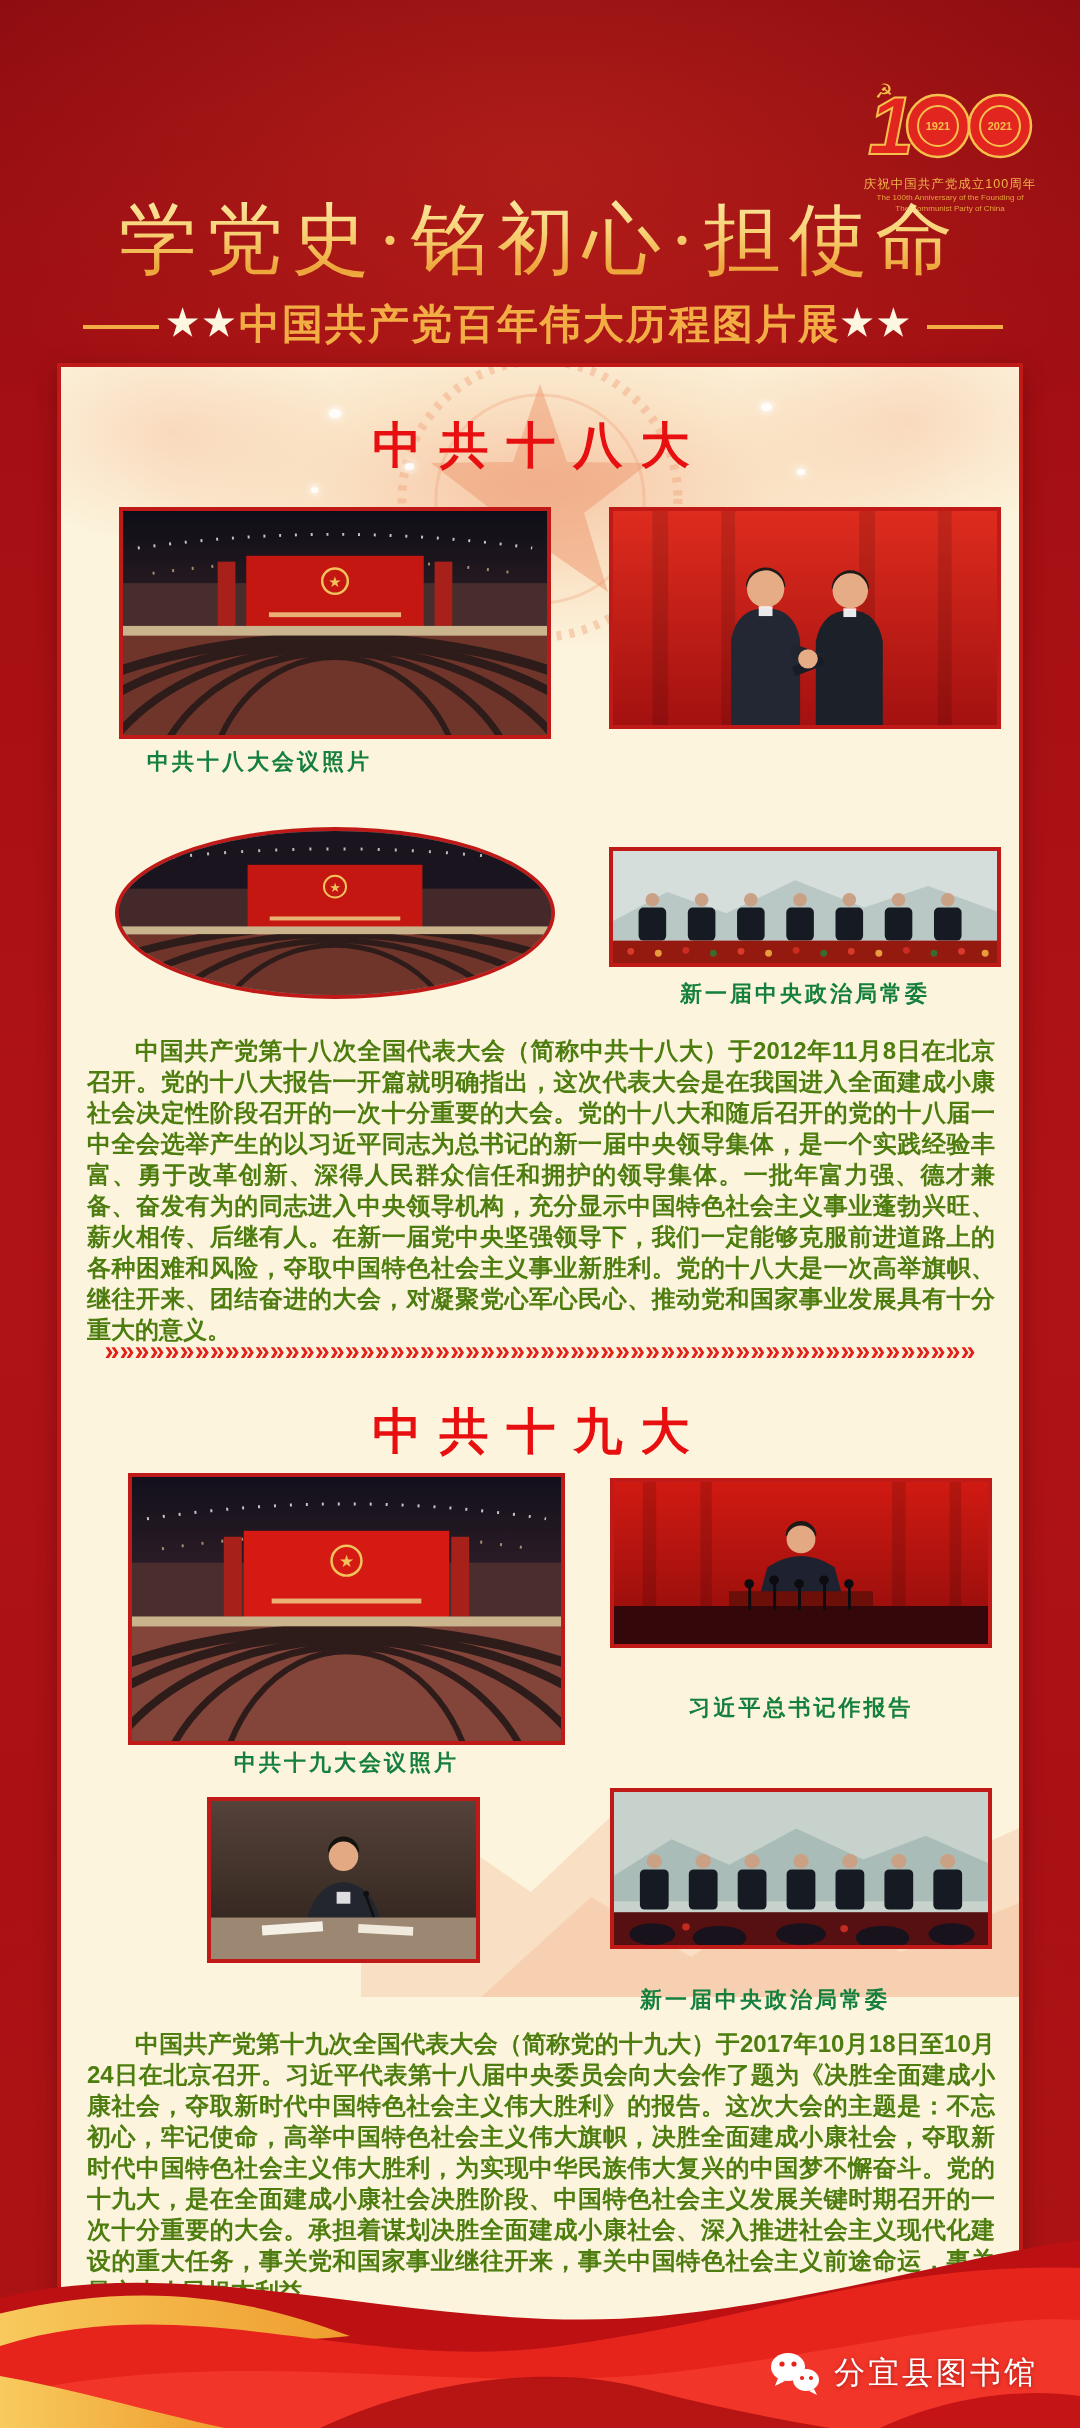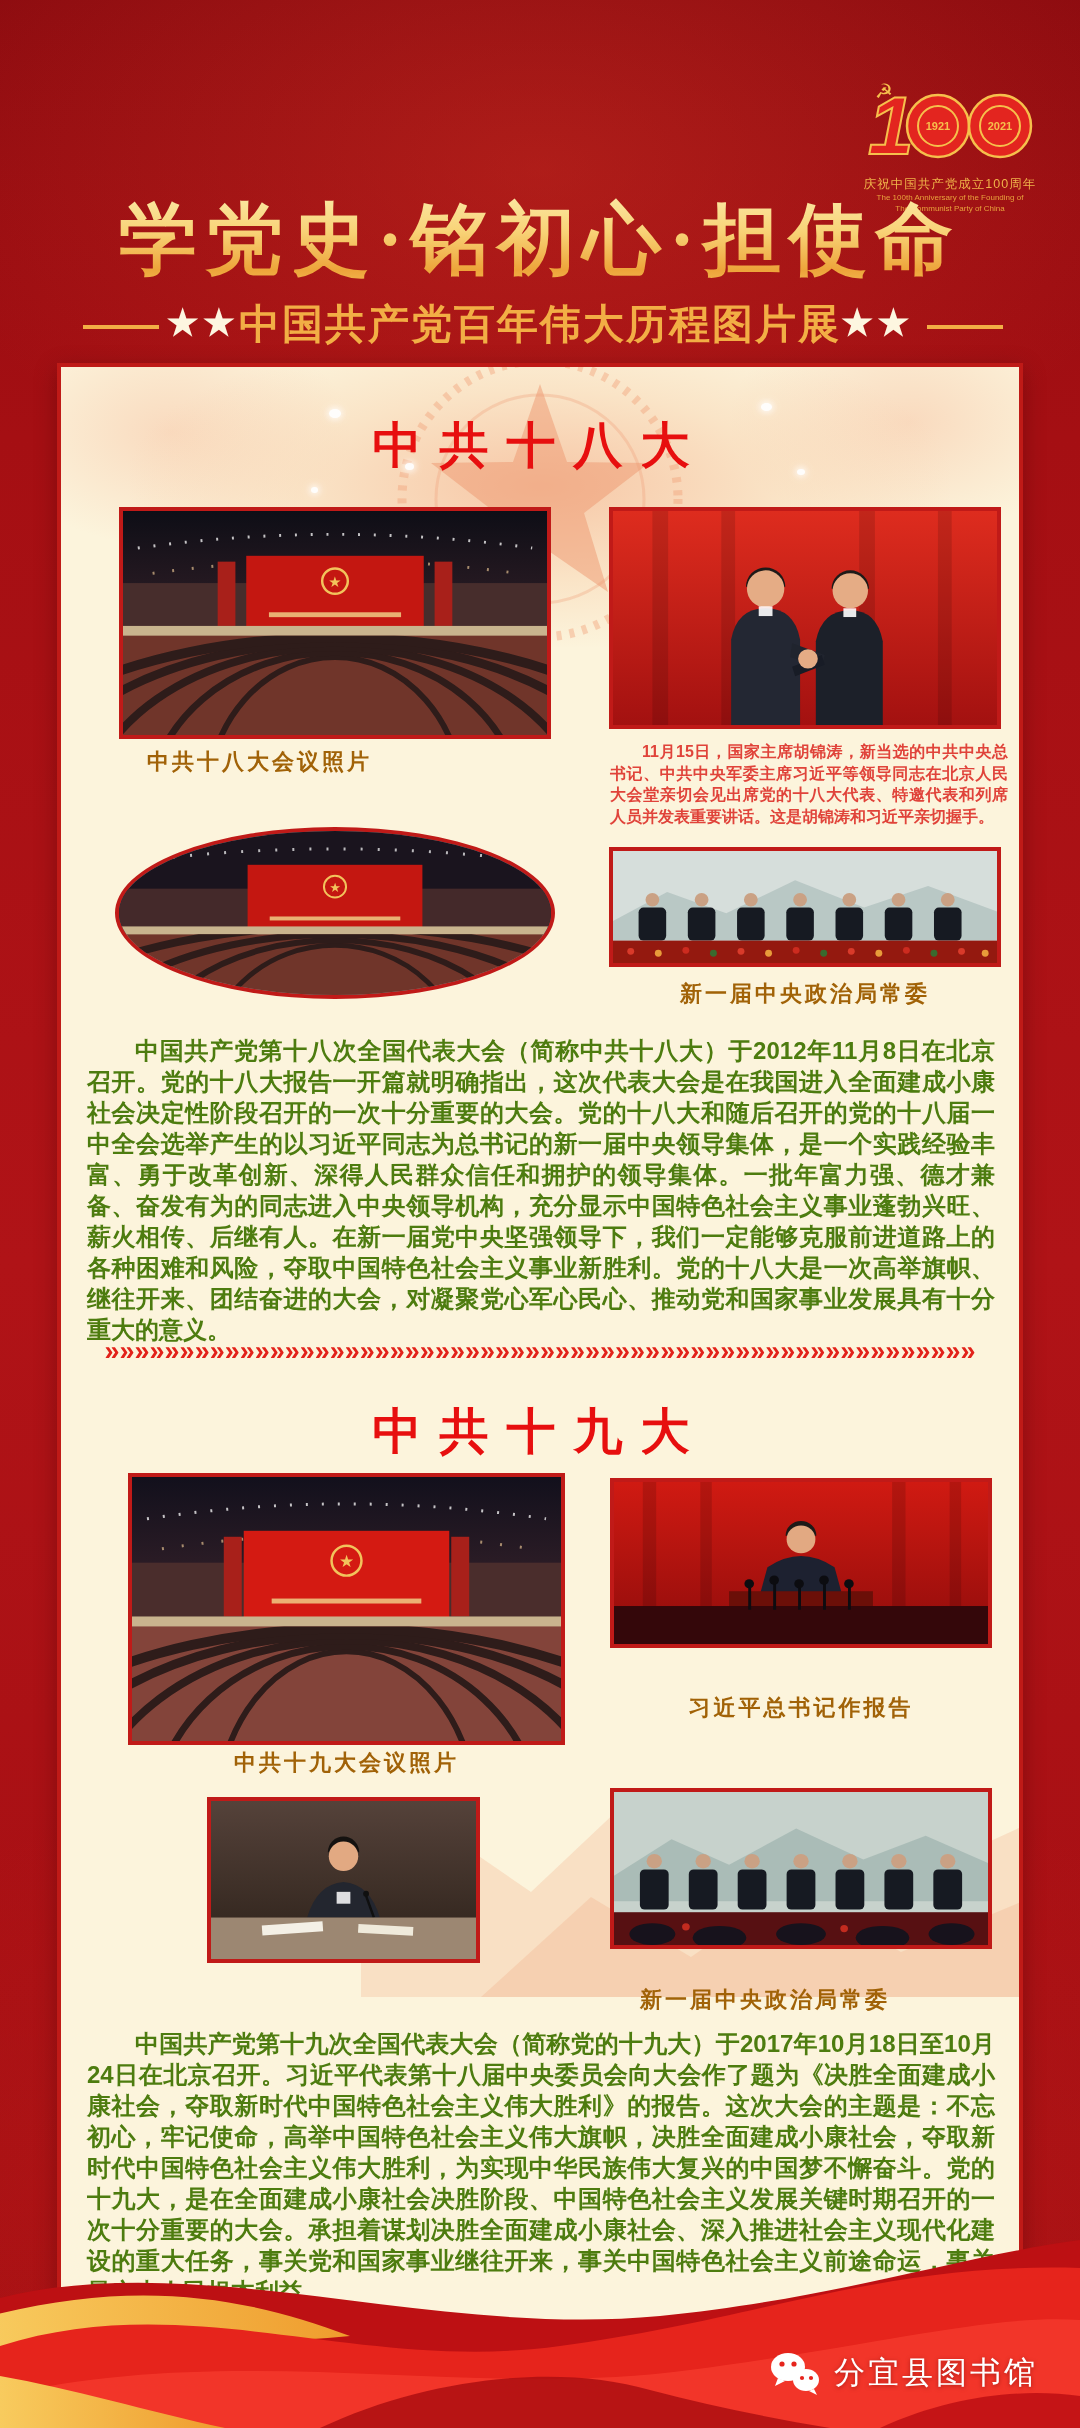--- a/index.html
+++ b/index.html
@@ -11,21 +11,21 @@
       radial-gradient(ellipse 900px 520px at 50% 170px, rgba(226,62,42,.32), rgba(0,0,0,0) 70%),
       radial-gradient(ellipse 1300px 750px at 50% 2280px, rgba(214,44,32,.28), rgba(0,0,0,0) 72%),
       linear-gradient(180deg,#8e0c10 0%, #a50f13 18%, #b01317 52%, #a30e12 100%);
   }
   
   .logo100{position:absolute;top:76px;right:30px;width:200px;text-align:center;}
   .logo100 .cn{font-size:12.5px;font-weight:normal;color:#f0b44a;letter-spacing:1px;margin-top:2px;}
   .logo100 .en{font-size:8px;color:#e8a23c;line-height:10.5px;}
   .main-title{
     position:absolute;top:188px;left:0;width:100%;text-align:center;
-    font-size:78px;font-weight:700;letter-spacing:8px;
+    font-size:78px;font-weight:400;letter-spacing:8px;
     font-family:"Liberation Serif", serif;
   }
   .grad-gold{color:#f3b44e;}
   @supports (-webkit-background-clip:text){
     .grad-gold{background:linear-gradient(180deg,#fcecac 0%,#f8d276 42%,#eda43a 78%,#f6c05a 100%);
       -webkit-background-clip:text;background-clip:text;color:transparent;}
   }
   .subtitle{position:absolute;top:297px;left:0;width:100%;text-align:center;
     font-size:41px;font-weight:900;color:#f2ae45;letter-spacing:2px;white-space:nowrap;}
   .subtitle .star{color:#fdf6e0;font-size:36px;vertical-align:3px;letter-spacing:4px;}
@@ -41,21 +41,21 @@
     width:820px;height:310px;
     background:radial-gradient(ellipse at 50% 48%, rgba(243,170,132,.62) 0%, rgba(247,202,164,.38) 42%, rgba(252,244,220,0) 72%);}
   .emblem-star{position:absolute;top:-18px;left:50%;transform:translateX(-50%);}
   .spk{position:absolute;border-radius:50%;background:#fff;opacity:.95;box-shadow:0 0 6px 2px rgba(255,255,255,.8);}
   .sec-title{position:absolute;left:0;width:100%;text-align:center;
     font-size:49px;font-weight:900;color:#e70f0f;letter-spacing:18px;
     font-family:"Liberation Serif", serif;}
   .photo{position:absolute;border:4px solid #c01a18;background:#999;overflow:hidden;}
   .photo svg{display:block;width:100%;height:100%;}
   .oval{border-radius:50%;}
-  .cap{position:absolute;color:#a16207;font-weight:bold;}
+  .cap{position:absolute;color:#15803d;font-weight:bold;}
   .cap-sm{font-size:16px;line-height:21.5px;text-align:justify;text-indent:2em;color:#e0433a;}
   .cap-md{font-size:22px;letter-spacing:3px;}
   .cap-pre{white-space:pre-line;font-size:15px;line-height:20px;text-align:center;}
   .para{position:absolute;left:26px;width:908px;font-size:24px;line-height:31px;
     color:#4d7c0f;text-align:justify;text-indent:2em;font-weight:600;}
   .chevrons{position:absolute;left:0;width:100%;text-align:center;
     font-size:27px;font-weight:bold;color:#e2221a;letter-spacing:0;line-height:26px;}
   .mountain-decor{position:absolute;left:300px;top:1330px;width:660px;height:300px;}
   
   .waves{position:absolute;left:0;top:2228px;width:1080px;height:200px;}
@@ -175,21 +175,20 @@
           <path d="M182,136 L215,148 L212,160 L180,150 Z" fill="#20242e"></path>
           <path d="M212,148 L182,160 L185,170 L215,158 Z" fill="#181c26"></path>
           <circle cx="198" cy="152" r="10" fill="#e5ac85"></circle>
           <rect x="148" y="98" width="14" height="10" fill="#fff" opacity=".9"></rect>
           <rect x="234" y="100" width="13" height="9" fill="#fff" opacity=".9"></rect>
         </svg>
       </div>
 
       <div class="cap cap-md" style="left:86px;top:380px;">中共十八大会议照片</div>
 
-      <div class="cap cap-sm" style="left:549px;top:374px;width:398px;">11月15日，国家主席胡锦涛，新当选的中共中央总书记、中共中央军委主席习近平等领导同志在北京人民大会堂亲切会见出席党的十八大代表、特邀代表和列席人员并发表重要讲话。这是胡锦涛和习近平亲切握手。</div>
 
       <div class="photo oval" style="left:54px;top:460px;width:440px;height:172px;">
         <svg viewBox="0 0 430 165" preserveAspectRatio="none">
           <defs>
             <clipPath id="seatC">
                 <rect x="0" y="104" width="430" height="61"></rect>
               </clipPath>
           </defs>
           <rect width="430" height="104" fill="#1a141e"></rect>
           <path d="M20,30 Q215,6 410,30" stroke="#fff" stroke-width="3" fill="none" stroke-dasharray="2 15" opacity=".7"></path>

